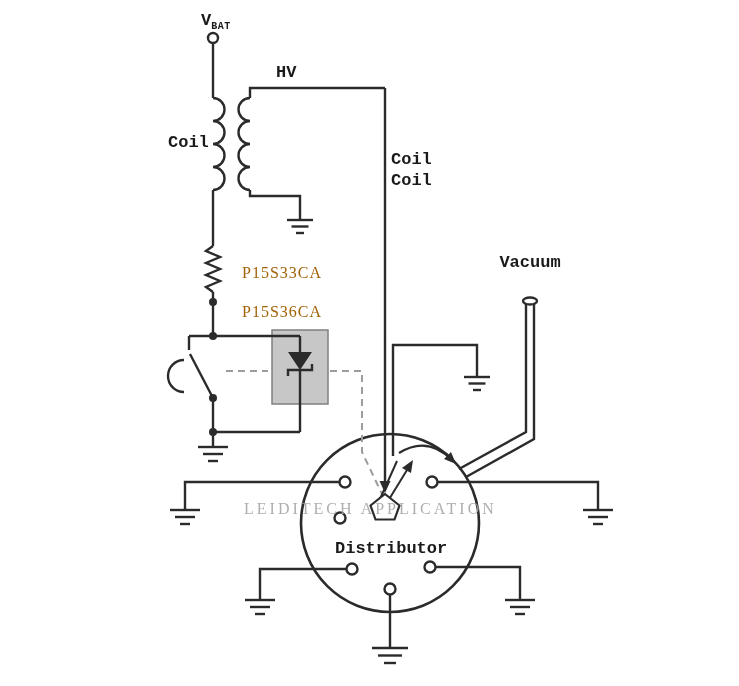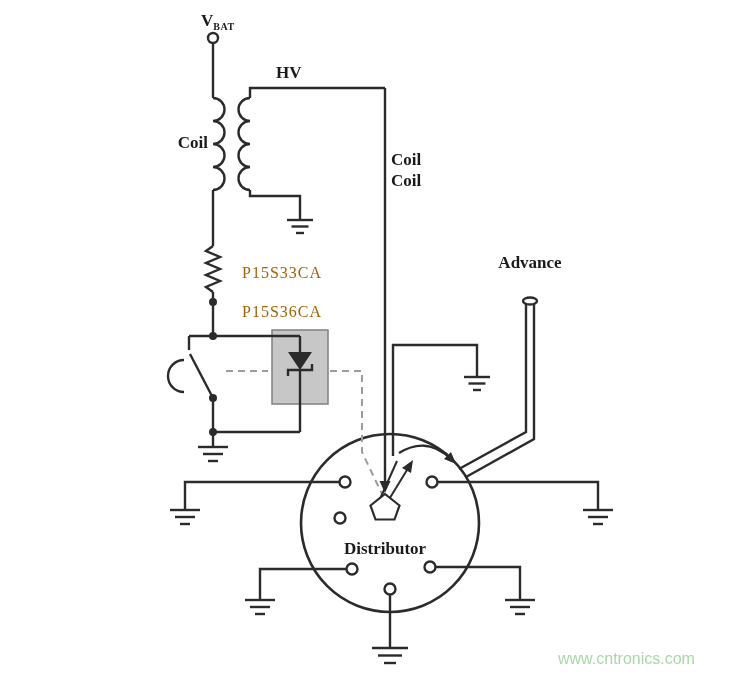--- a/index.html
+++ b/index.html
@@ -8,21 +8,21 @@
     position:relative; width:739px; height:686px; background:#ffffff;
     overflow:hidden; font-family:"Liberation Sans", sans-serif;
   }
   #schematic { position:absolute; left:0; top:0; }
   .w  { stroke:#2b2b2b; stroke-width:2.4; fill:none; stroke-linecap:butt; }
   .dot { fill:#2b2b2b; stroke:none; }
   .fillw { fill:#ffffff; }
   .dashed { stroke:#9c9c9c; stroke-width:2; fill:none; stroke-dasharray:7 5; }
   .lbl {
     position:absolute; font-weight:bold; font-size:17px; color:#1a1a1a;
-    white-space:nowrap; font-family:Liberation Serif, serif;
+    white-space:nowrap; font-family:Liberation Mono, monospace;
   }
   .sub { font-size:10px; position:relative; top:4px; letter-spacing:0.5px; }
   .part {
     position:absolute; font-family:"Liberation Serif", serif; font-size:16px;
     color:#a16207; letter-spacing:1px; white-space:nowrap;
   }
   .wm1 {
     position:absolute; left:244px; top:500px; font-family:"Liberation Serif", serif;
     font-size:16px; letter-spacing:3px; color:#a0a0a0; opacity:0.85; white-space:nowrap;
   }
@@ -182,23 +182,23 @@
   <div class="lbl" style="left:168px;top:133px;width:40px;text-align:right">Coil</div>
 
   <div class="lbl" style="left:276px;top:63px">HV</div>
 
   <div class="lbl" style="left:391px;top:149px;line-height:21px">
     <div>Coil</div>
     <div>Coil</div>
   </div>
 
   <div class="lbl" style="left:477px;top:252px;width:106px;text-align:center;line-height:22px">
-    <div>Advance</div>
+    <div>Vacuum</div>
   </div>
 
-  <div class="lbl" style="left:344px;top:539px;width:112px;text-align:left">Distributor</div>
+  <div class="lbl" style="left:335px;top:539px;width:112px;text-align:left">Distributor</div>
 
   <div class="part" style="left:242px;top:264px">P15S33CA</div>
   <div class="part" style="left:242px;top:303px">P15S36CA</div>
 
-  <div class="wm2">www.cntronics.com</div>
+  <div class="wm1">LEIDITECH APPLICATION</div>
 
 </div>
 
 </body></html>

